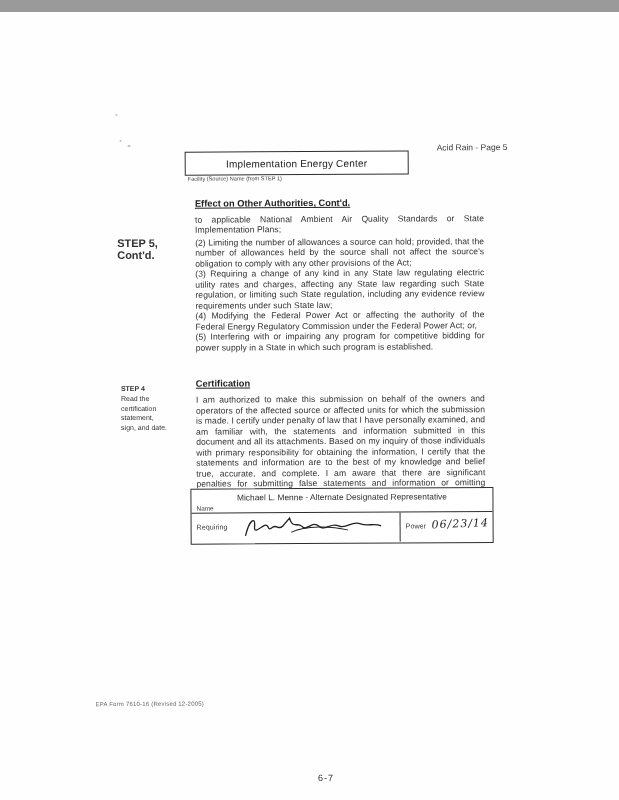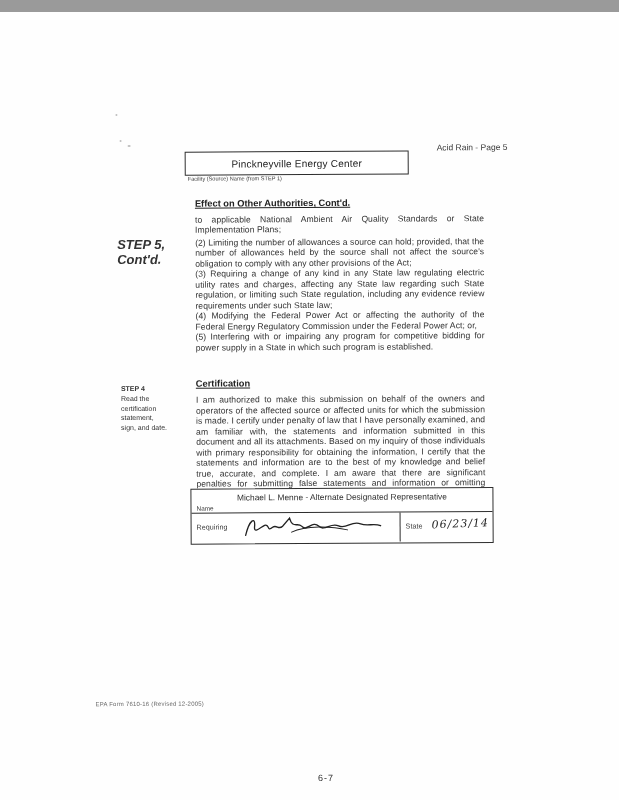--- a/index.html
+++ b/index.html
@@ -27,21 +27,21 @@
   }
   .para {
     font-size:8.6px; line-height:1.22; text-align:justify; color:#333;
     margin:0 0 2px 0; letter-spacing:0.05px;
   }
   .item { margin:0; }
   .gap-lg { height:26px; }
 
   .step-label-5 {
     position:absolute; top:224px; left:118px; width:70px;
-    font-size:13px; font-weight:bold; color:#333;font-style:italic;
+    font-size:11px; font-weight:bold; color:#333;
   }
   .step-block-4 {
     position:absolute; top:371px; left:121px; width:64px;
     font-size:7px; color:#333; line-height:1.35;
   }
   .step-block-4 .step-title { font-weight:bold; margin-bottom:1px; }
 
   .sig-box {
     position:absolute; top:476px; left:190px; width:301px; height:54px;
     border:1.6px solid #2e2e2e; background:#fff;
@@ -84,21 +84,21 @@
 <div class="page">
   <div class="tilt">
 
     <span class="speck speck1"></span>
     <span class="speck speck2"></span>
     <span class="speck speck3"></span>
 
     <div class="corner-label">Acid Rain - Page 5</div>
 
     <div class="facility-box">
-      <span class="facility-name">Pinckneyville Energy Center</span>
+      <span class="facility-name">Implementation Energy Center</span>
     </div>
     <div class="facility-caption">Facility (Source) Name (from STEP 1)</div>
 
     <div class="step-label-5">STEP 5, Cont'd.</div>
 
     <div class="step-block-4">
       <div class="step-title">STEP 4</div>
       <div>Read the</div>
       <div>certification</div>
       <div>statement,</div>
@@ -128,21 +128,21 @@
         <div class="sig-cell-left">
           <span class="sig-label">Requiring</span>
           <span class="sig-scribble">
             <svg width="150" height="27" viewBox="0 0 150 27">
               <path d="M6 21 C 10 5, 16 2, 15 12 C 14 20, 21 13, 25 11 C 30 9, 27 18, 33 13 C 37 10, 39 16, 43 12 L 50 4 C 53 15, 58 8, 62 12 C 67 18, 73 6, 79 12 C 85 18, 91 8, 99 12 C 107 16, 112 6, 121 10 C 128 13, 134 9, 141 12" fill="none" stroke="#222" stroke-width="1.3" stroke-linecap="round"></path>
               <path d="M52 18 C 66 11, 92 12, 108 16" fill="none" stroke="#222" stroke-width="1" stroke-linecap="round"></path>
             </svg>
           </span>
         </div>
         <div class="sig-cell-right">
-          <span class="date-label">State</span>
+          <span class="date-label">Power</span>
           <span class="date-value">06/23/14</span>
         </div>
       </div>
     </div>
 
     <div class="footer-form">EPA Form 7610-16 (Revised 12-2005)</div>
     <div class="page-number">6-7</div>
 
   </div>
 </div>

